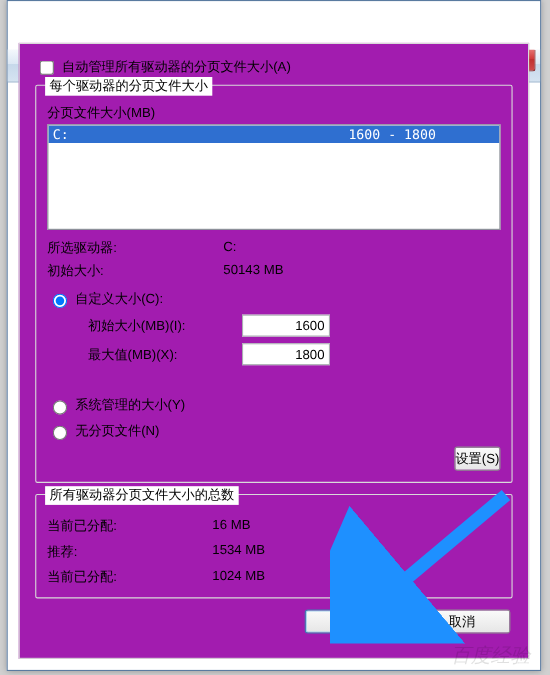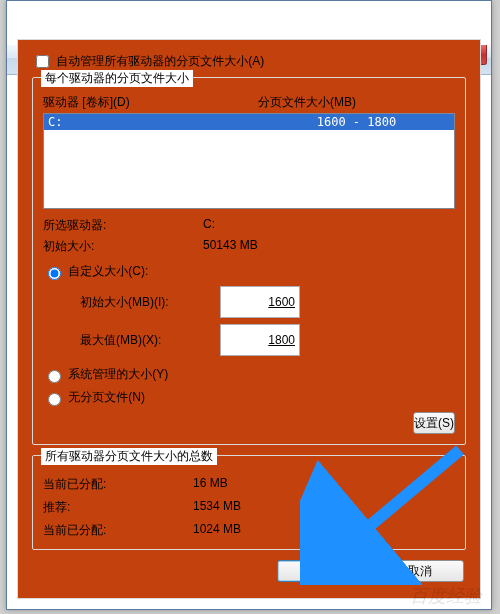--- a/index.html
+++ b/index.html
@@ -49,21 +49,21 @@
     font-size: 12px;
     cursor: pointer;
   }
   .inner {
     position: absolute;
     left: 10px;
     top: 38px;
     right: 10px;
     bottom: 10px;
     border: 1px solid #d9d9d9;
-    background: #c2410c;
+    background: #a21caf;
     padding: 12px 14px 10px 14px;
   }
   .checkbox-row { margin-bottom: 6px; }
   .checkbox-row input { vertical-align: middle; margin-right: 4px; }
   .group {
     border: 1px solid #d9d9d9;
     border-radius: 2px;
     padding: 10px 10px 10px 10px;
     margin-bottom: 10px;
     position: relative;
@@ -105,26 +105,25 @@
   .radio-row input { vertical-align: middle; margin-right: 4px; }
   .field-row {
     display: flex;
     align-items: center;
     margin-top: 6px;
     margin-left: 37px;
   }
   .field-row .lbl { width: 140px; }
   .field-row input[type=text] {
     width: 80px;
-    height: 32px;
+    height: 20px;
     border: 1px solid #abadb3;
     padding: 0 4px;
     font-size: 12px;
     text-align: right;
-    text-decoration: underline;
   }
   .btn {
     height: 22px;
     padding: 0 0;
     background: linear-gradient(to bottom, #fafafa, #e6e6e6);
     border: 1px solid #8e8f8f;
     border-radius: 3px;
     font-size: 12px;
     cursor: pointer;
     line-height: 18px;
@@ -186,21 +185,20 @@
 
     <div class="checkbox-row">
       <input type="checkbox" style="">
       <label>自动管理所有驱动器的分页文件大小(A)</label>
     </div>
 
     <div class="group">
       <div class="group-title">每个驱动器的分页文件大小</div>
 
       <div class="list-head">
-        <div class="c1">驱动器 [卷标](D)</div>
         <div class="c2">分页文件大小(MB)</div>
       </div>
       <div class="listbox">
         <div class="listrow sel">
           <div class="c1">C:</div>
           <div class="c2">1600 - 1800</div>
         </div>
       </div>
 
       <div class="kv">
@@ -218,21 +216,21 @@
       </div>
       <div class="field-row">
         <div class="lbl">初始大小(MB)(I):</div>
         <input type="text" value="1600" style="">
       </div>
       <div class="field-row">
         <div class="lbl">最大值(MB)(X):</div>
         <input type="text" value="1800" style="">
       </div>
 
-      <div class="radio-row" style="margin-top:10px">
+      <div class="radio-row" style="margin-top:28px">
         <input type="radio" name="pf" style="">
         <label>系统管理的大小(Y)</label>
       </div>
       <div class="radio-row" style="margin-top:6px">
         <input type="radio" name="pf" style="">
         <label>无分页文件(N)</label>
       </div>
 
       <div class="set-btn-row">
         <button class="btn">设置(S)</button>

